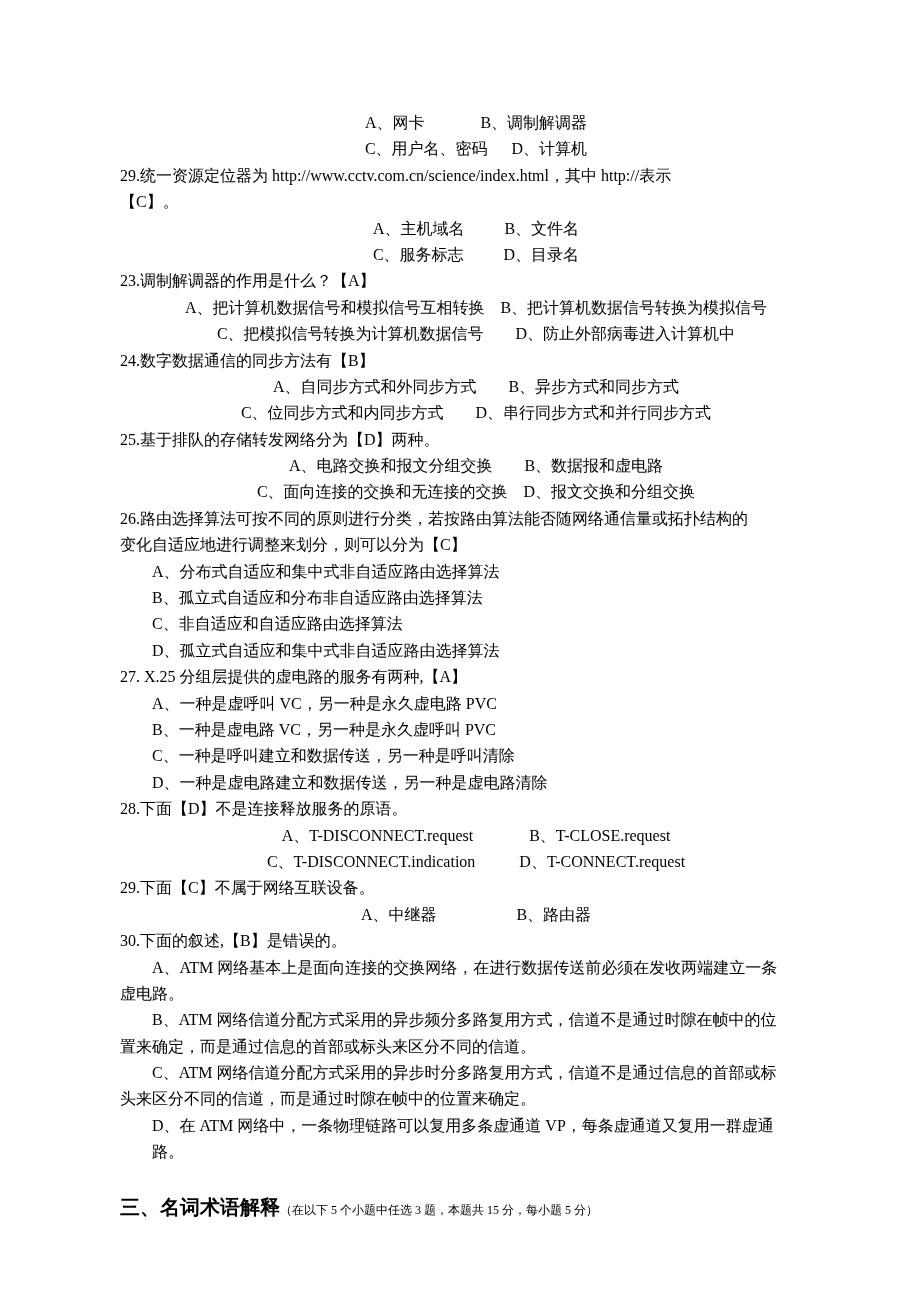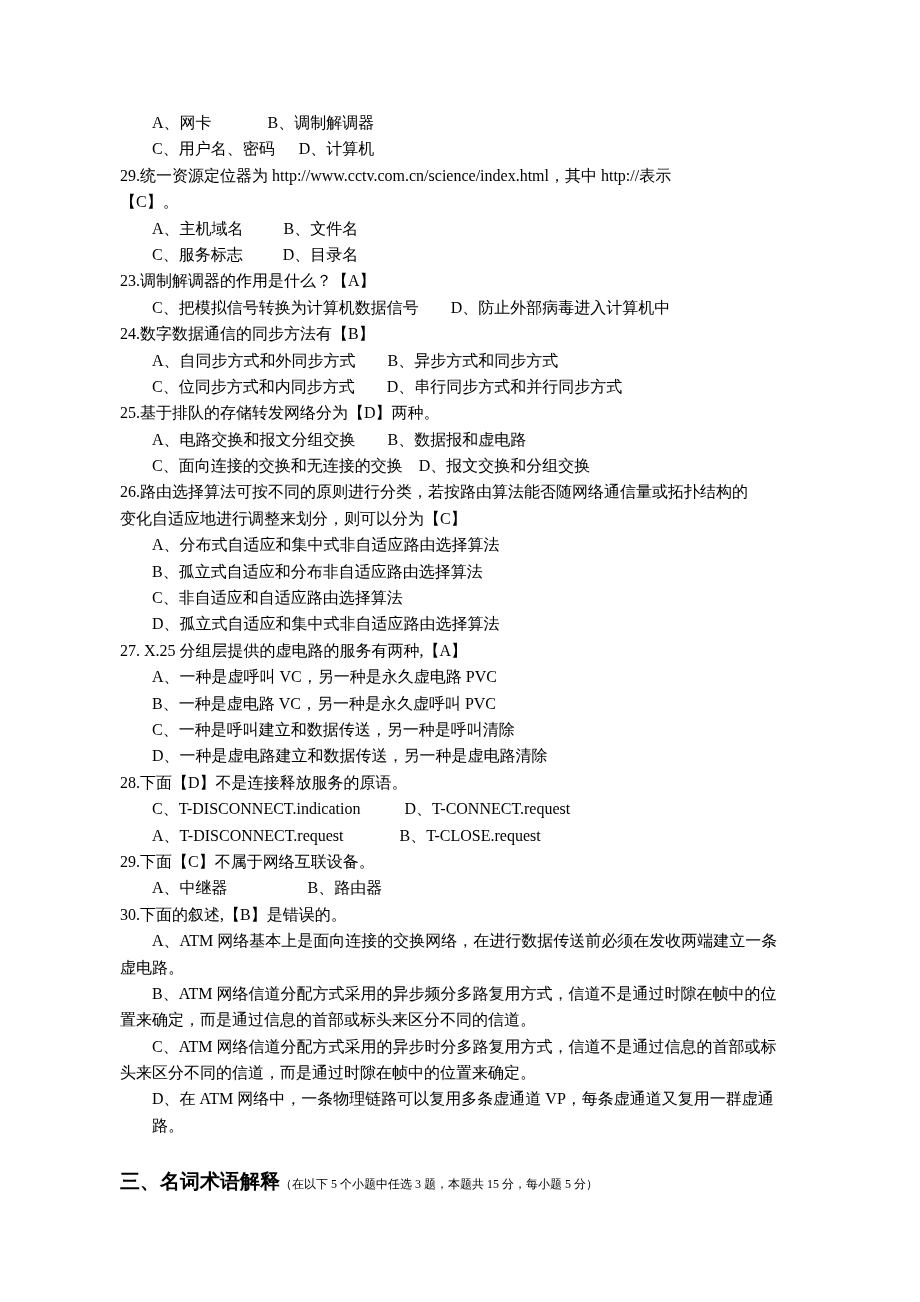--- a/index.html
+++ b/index.html
@@ -16,20 +16,21 @@
     min-height: 1302px;
     padding: 110px 120px 60px 120px;
     box-sizing: border-box;
   }
   .q-stem {
     text-indent: 0;
   }
   .opt-row {
     padding-left: 2em;
     white-space: pre;
+    text-align: center;
   }
   .opt-block {
     padding-left: 2em;
   }
   .continuation {
     text-indent: 0;
   }
   .answer-para {
     padding-left: 2em;
   }
@@ -52,20 +53,21 @@
 
   <div class="opt-row"><span>A、网卡</span>              <span>B、调制解调器</span></div>
   <div class="opt-row"><span>C、用户名、密码</span>      <span>D、计算机</span></div>
 
   <div class="q-stem">29.统一资源定位器为 http://www.cctv.com.cn/science/index.html，其中 http://表示</div>
   <div class="continuation">【C】。</div>
   <div class="opt-row"><span>A、主机域名</span>          <span>B、文件名</span></div>
   <div class="opt-row"><span>C、服务标志</span>          <span>D、目录名</span></div>
 
   <div class="q-stem">23.调制解调器的作用是什么？【A】</div>
+  <div class="opt-row"><span>A、把计算机数据信号和模拟信号互相转换</span>    <span>B、把计算机数据信号转换为模拟信号</span></div>
   <div class="opt-row"><span>C、把模拟信号转换为计算机数据信号</span>        <span>D、防止外部病毒进入计算机中</span></div>
 
   <div class="q-stem">24.数字数据通信的同步方法有【B】</div>
   <div class="opt-row"><span>A、自同步方式和外同步方式</span>        <span>B、异步方式和同步方式</span></div>
   <div class="opt-row"><span>C、位同步方式和内同步方式</span>        <span>D、串行同步方式和并行同步方式</span></div>
 
   <div class="q-stem">25.基于排队的存储转发网络分为【D】两种。</div>
   <div class="opt-row"><span>A、电路交换和报文分组交换</span>        <span>B、数据报和虚电路</span></div>
   <div class="opt-row"><span>C、面向连接的交换和无连接的交换</span>    <span>D、报文交换和分组交换</span></div>
 
@@ -76,22 +78,22 @@
   <div class="opt-block">C、非自适应和自适应路由选择算法</div>
   <div class="opt-block">D、孤立式自适应和集中式非自适应路由选择算法</div>
 
   <div class="q-stem">27. X.25 分组层提供的虚电路的服务有两种,【A】</div>
   <div class="opt-block">A、一种是虚呼叫 VC，另一种是永久虚电路 PVC</div>
   <div class="opt-block">B、一种是虚电路 VC，另一种是永久虚呼叫 PVC</div>
   <div class="opt-block">C、一种是呼叫建立和数据传送，另一种是呼叫清除</div>
   <div class="opt-block">D、一种是虚电路建立和数据传送，另一种是虚电路清除</div>
 
   <div class="q-stem">28.下面【D】不是连接释放服务的原语。</div>
+  <div class="opt-row"><span>A、T-DISCONNECT.request</span>              <span>B、T-CLOSE.request</span></div>
   <div class="opt-row"><span>C、T-DISCONNECT.indication</span>           <span>D、T-CONNECT.request</span></div>
-  <div class="opt-row"><span>A、T-DISCONNECT.request</span>              <span>B、T-CLOSE.request</span></div>
 
   <div class="q-stem">29.下面【C】不属于网络互联设备。</div>
   <div class="opt-row"><span>A、中继器</span>                    <span>B、路由器</span></div>
 
   <div class="q-stem">30.下面的叙述,【B】是错误的。</div>
   <div class="answer-para">A、ATM 网络基本上是面向连接的交换网络，在进行数据传送前必须在发收两端建立一条</div>
   <div class="continuation">虚电路。</div>
   <div class="answer-para">B、ATM 网络信道分配方式采用的异步频分多路复用方式，信道不是通过时隙在帧中的位</div>
   <div class="continuation">置来确定，而是通过信息的首部或标头来区分不同的信道。</div>
   <div class="answer-para">C、ATM 网络信道分配方式采用的异步时分多路复用方式，信道不是通过信息的首部或标</div>

